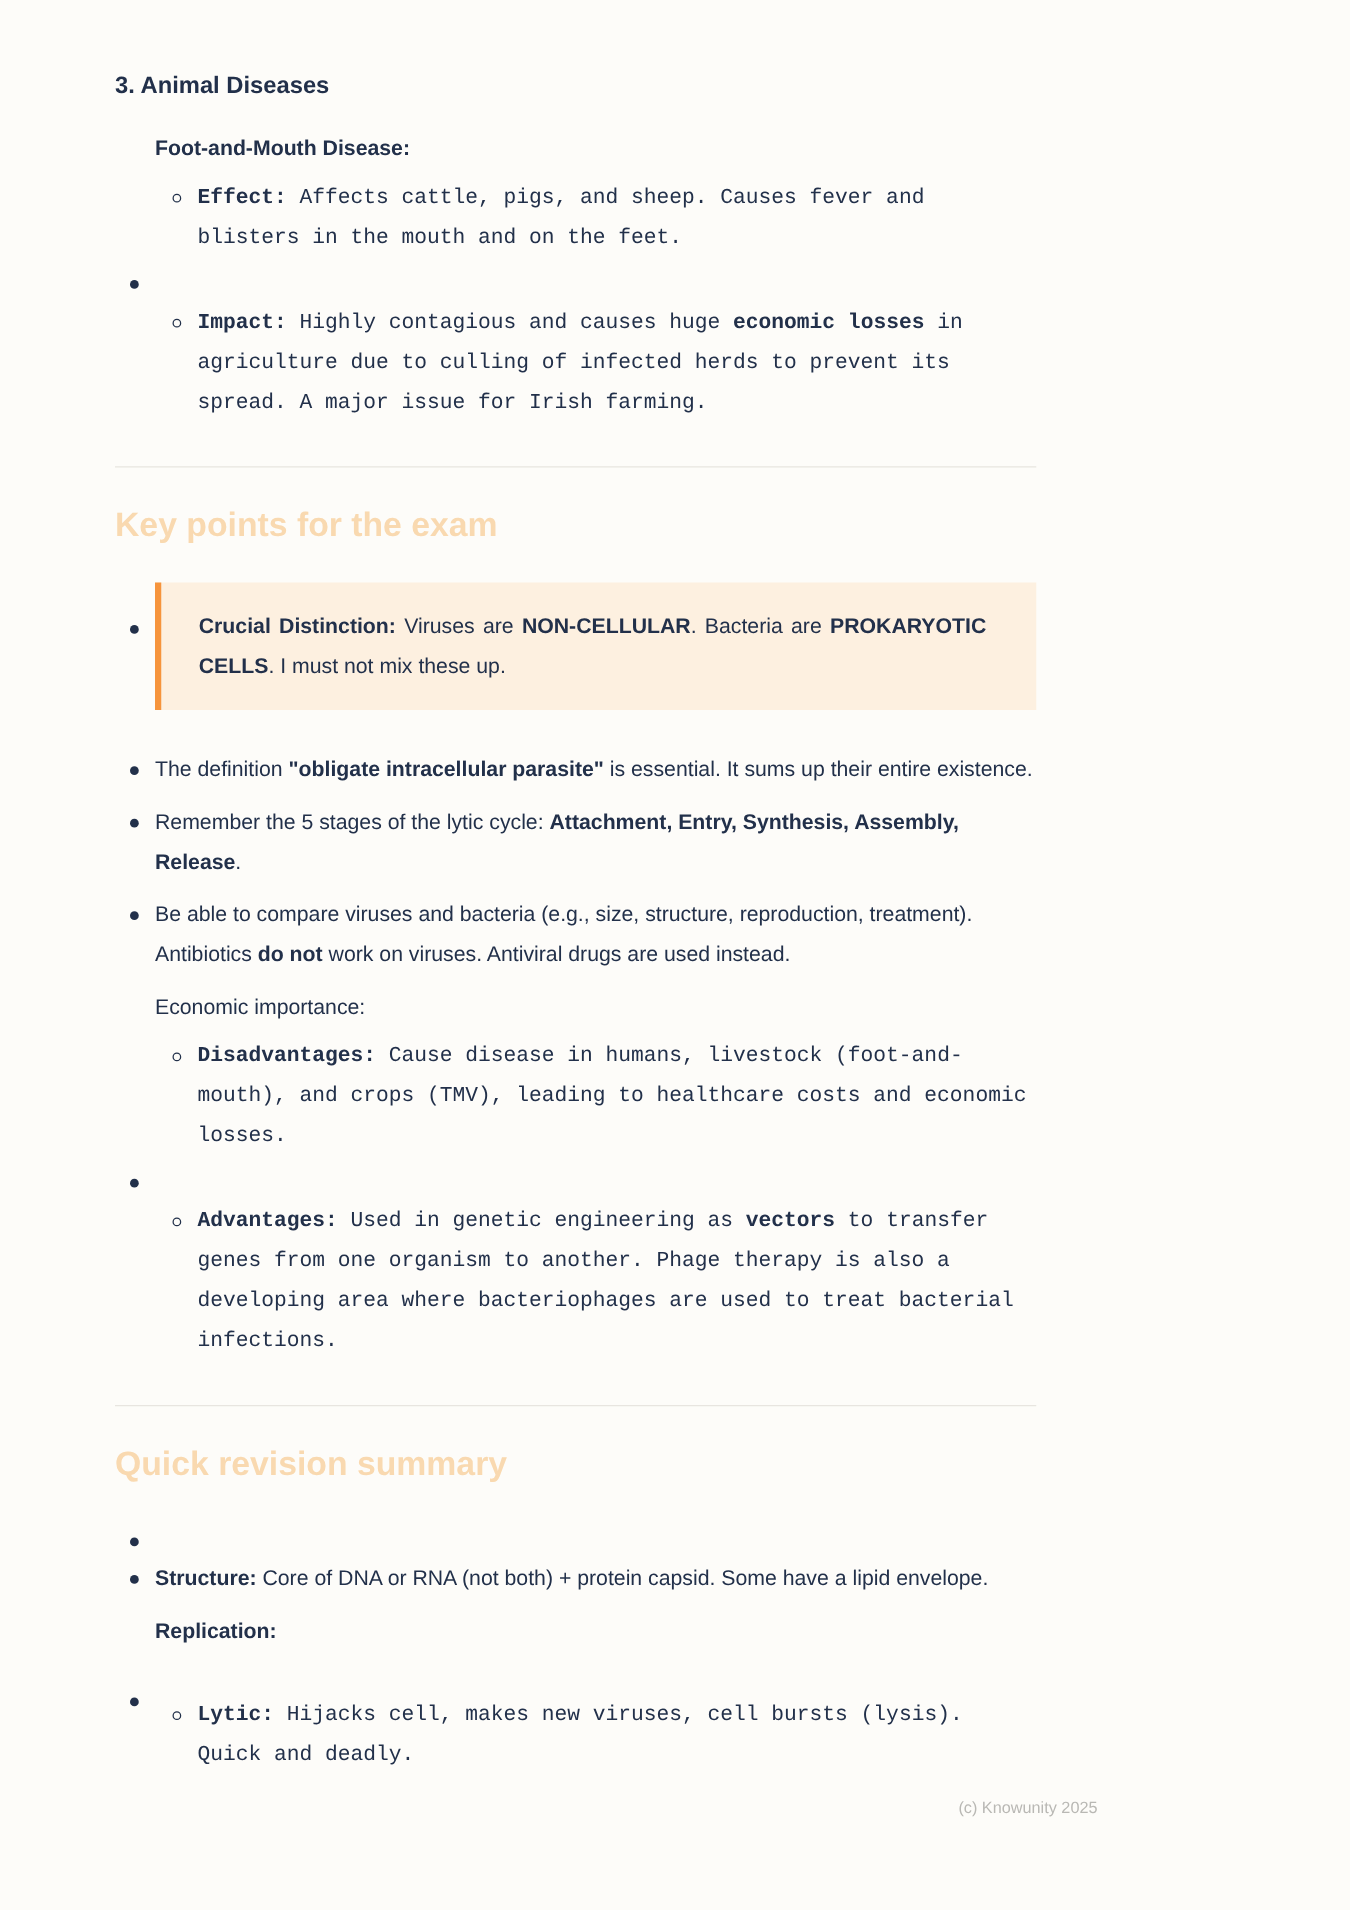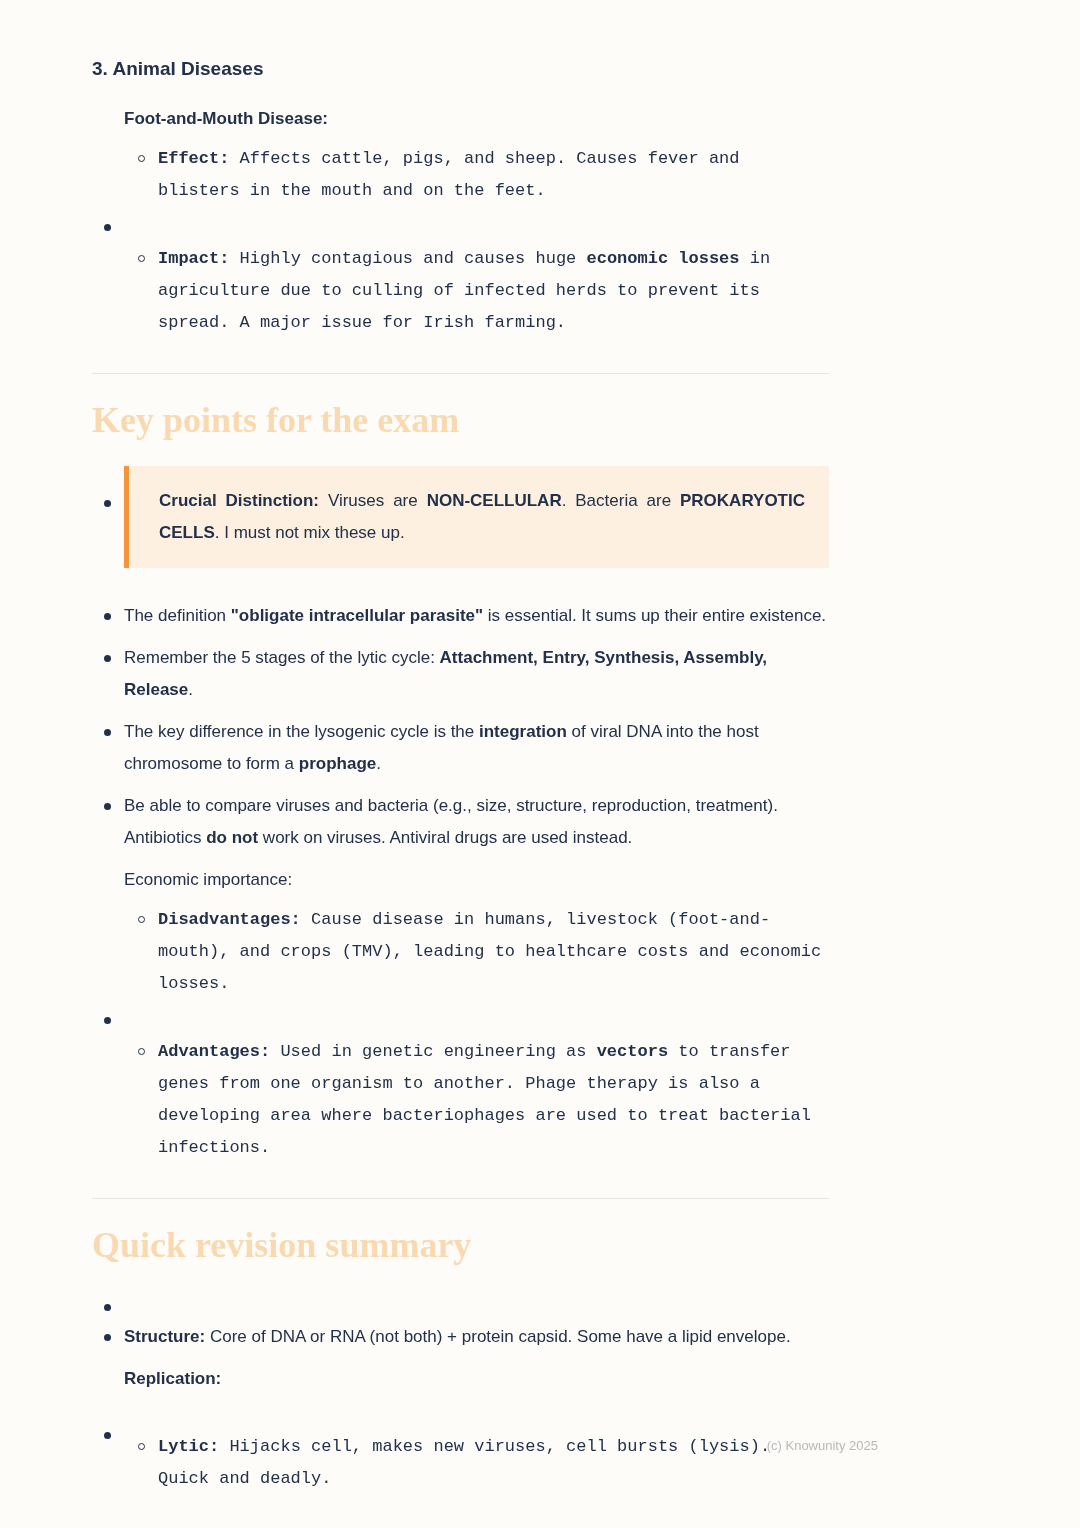--- a/index.html
+++ b/index.html
@@ -35,26 +35,25 @@
   }
 
   .h-small {
     font-size: 19px;
     line-height: 25px;
     font-weight: 700;
     margin-bottom: 22px;
   }
 
   .h-peach {
-    font-size: 36px;
+    font-size: 27px;
     line-height: 36px;
     font-weight: 700;
     color: var(--heading-peach, #f9d9b0);
     margin: 0 0 28px 0;
-    font-family: Liberation Serif, serif;
   }
 
   .para { font-size: 17px; line-height: 32px; }
   .bold, .b { font-weight: 700; }
   .justify { text-align: justify; }
 
   ul { list-style: none; }
 
   .l1 > .li { display: flex; margin-bottom: 10px; padding-left: 12px; }
   .l1 > .li:last-child { margin-bottom: 0; align-items: center; }
@@ -86,21 +85,21 @@
     border: none;
     border-top: 1px solid var(--divider, #e8e5e0);
     width: 737px;
     margin: 34px 0 28px 0;
   }
 
   .callout {
     flex: 1;
     background: var(--callout-bg, #fdf0e0);
     border-left: 5px solid var(--accent-orange, #f6943c);
-    padding: 19px 24px 19px 30px;
+    padding: 19px 40px 19px 30px;
   }
 
   .li-gap-after { margin-bottom: 32px !important; }
 
   .footer {
     position: absolute;
     right: 50px;
     top: 1438px;
     font-size: 13px;
     color: var(--footer-gray, #b9b8b4);
@@ -156,24 +155,20 @@
         <li class="li">
           <span class="m-disc"></span>
           <p class="para"><span>The definition </span><span class="b">"obligate intracellular parasite"</span><span> is essential. It sums up their entire existence.</span></p>
         </li>
 
         <li class="li">
           <span class="m-disc"></span>
           <p class="para"><span>Remember the 5 stages of the lytic cycle: </span><span class="b">Attachment, Entry, Synthesis, Assembly, Release</span><span>.</span></p>
         </li>
 
-        <li class="li">
-          <span class="m-disc"></span>
-          <p class="para"><span>The key difference in the lysogenic cycle is the </span><span class="b">integration</span><span> of viral DNA into the host chromosome to form a </span><span class="b">prophage</span><span>.</span></p>
-        </li>
 
         <li class="li">
           <span class="m-disc"></span>
           <p class="para"><span>Be able to compare viruses and bacteria (e.g., size, structure, reproduction, treatment). Antibiotics </span><span class="b">do not</span><span> work on viruses. Antiviral drugs are used instead.</span></p>
         </li>
 
         <li class="li">
           <span class="m-disc"></span>
           <div class="li-body">
             <p class="para">Economic importance:</p>

